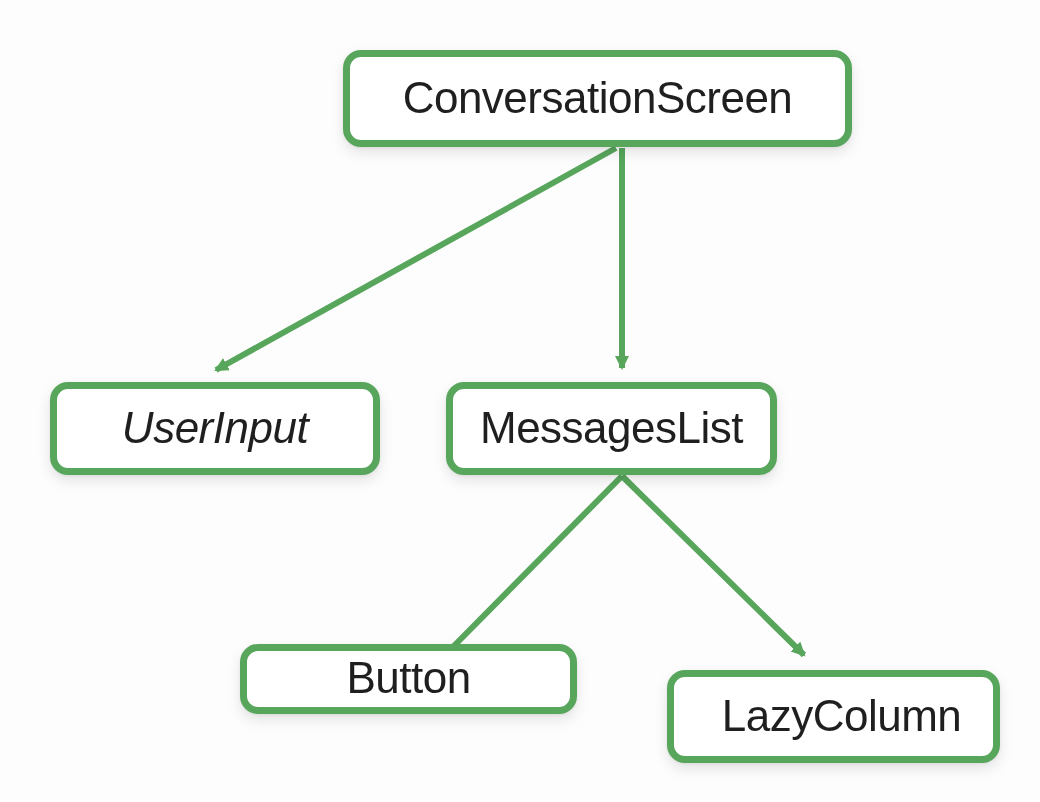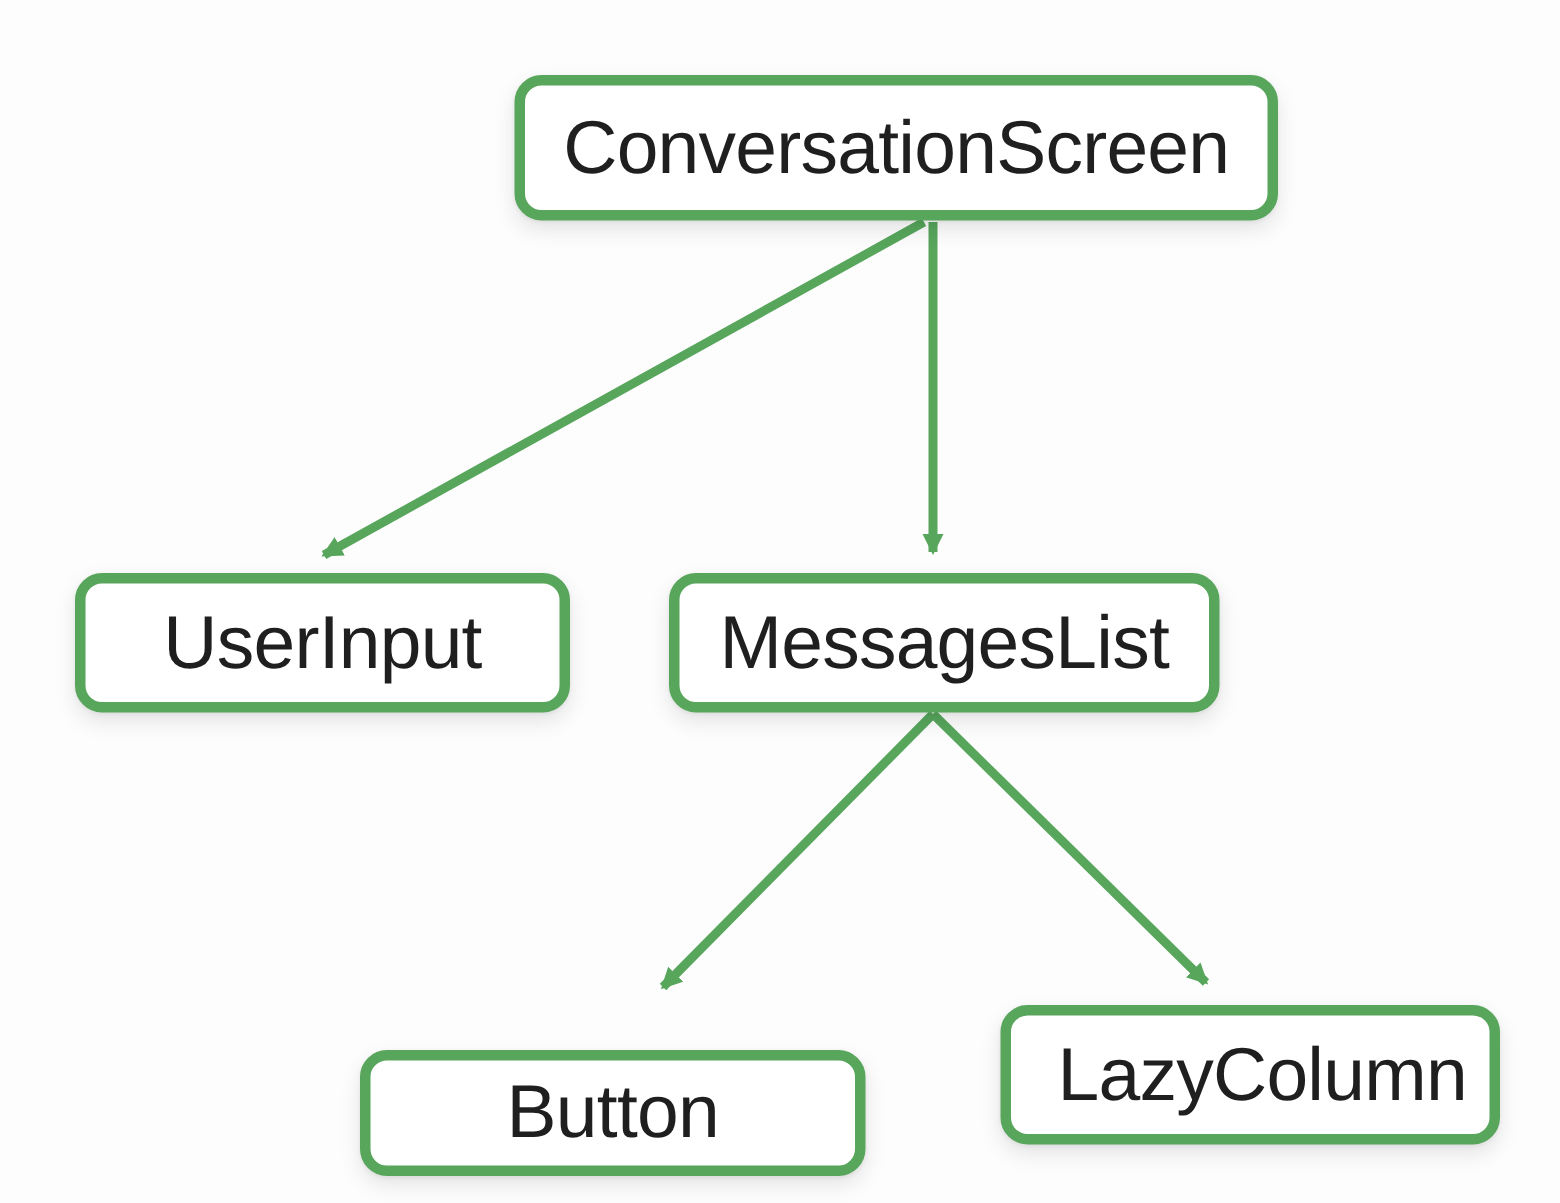--- a/index.html
+++ b/index.html
@@ -42,31 +42,31 @@
     background: var(--node-fill);
     border: 7px solid var(--accent);
     border-radius: 18px;
     display: flex;
     align-items: center;
     justify-content: center;
     box-shadow: 0 6px 14px rgba(0,0,0,0.10), 0 1px 3px rgba(0,0,0,0.06);
   }
   .node-label {
     color: var(--text);
-    font-size: 50px;
+    font-size: 44px;
     font-weight: 500;
     letter-spacing: -0.5px;
     white-space: nowrap;
     line-height: 1;
     padding-bottom: 2px;
   }
   .node-root        { left: 343px; top: 50px;  width: 509px; height: 97px; }
-  .node-user-input  { left: 50px;  top: 382px; width: 330px; height: 93px; }
-  .node-messages    { left: 446px; top: 382px; width: 367px; height: 93px; text-align: right; }
-  .node-button      { left: 240px; top: 700px; width: 337px; height: 84px; }
+  .node-user-input  { left: 50px;  top: 382px; width: 330px; height: 93px; font-style: italic; }
+  .node-messages    { left: 446px; top: 382px; width: 331px; height: 93px; text-align: right; }
+  .node-button      { left: 240px; top: 644px; width: 337px; height: 70px; }
   .node-lazy-column { left: 667px; top: 670px; width: 333px; height: 93px; padding-left: 16px; }
 </style>
 </head>
 <body>
 
 <div class="canvas">
 
   <svg class="edges" viewBox="0 0 1040 802" xmlns="http://www.w3.org/2000/svg">
     <defs>
       <marker id="arrow" markerUnits="userSpaceOnUse" markerWidth="20" markerHeight="20" refX="12" refY="7" orient="auto">

